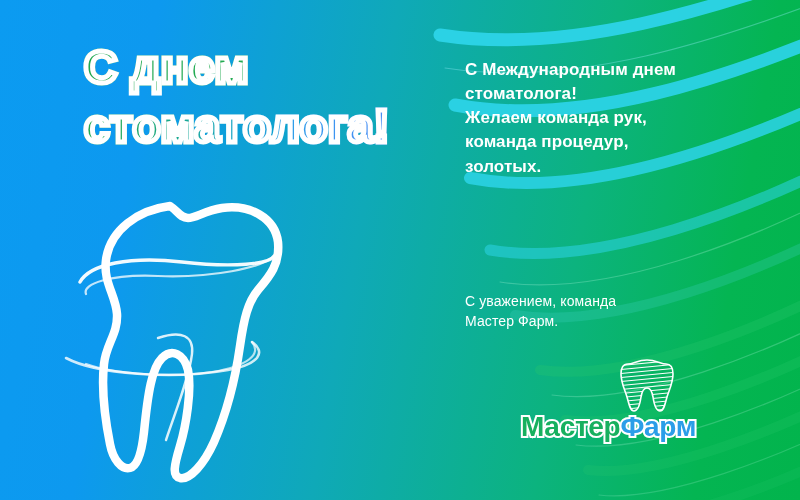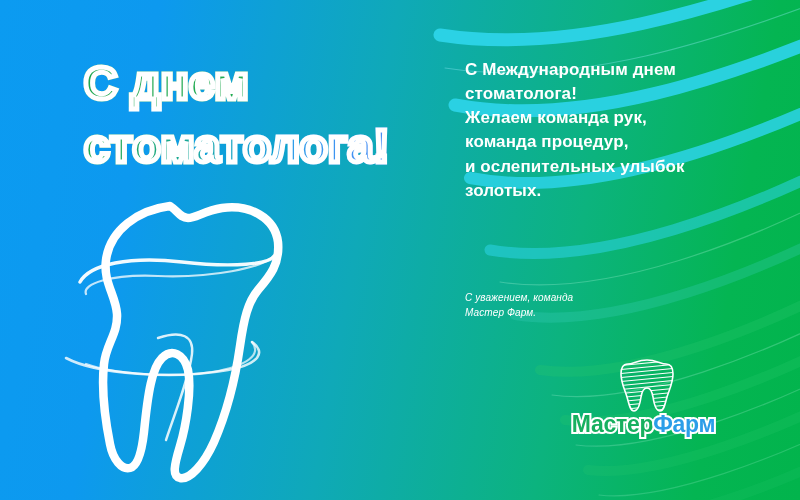--- a/index.html
+++ b/index.html
@@ -35,21 +35,21 @@
   
   .headline {
     position:absolute;
     left:84px; top:44px;
     width:400px;
     line-height:1.03;
     font-size:46px;
     font-weight:bold;
     letter-spacing:0.5px;
   }
-  .headline .hl-line { display:block; white-space:nowrap;margin-top:16px; }
+  .headline .hl-line { display:block; white-space:nowrap; }
   .hl-line span.txt {
     display:inline-block;
     -webkit-text-stroke:5px #ffffff;
     paint-order:stroke fill;
     background-clip:text;
     -webkit-background-clip:text;
     color:transparent;
   }
   .hl-1 span.txt {
     background-image:linear-gradient(90deg,#1fa84f 0%,#23ab52 100%);
@@ -82,47 +82,46 @@
     line-height:1.42;
     letter-spacing:0.1px;
   }
   .message p { margin:0; }
 
   .signature {
     position:absolute;
     left:465px; top:291px;
     width:280px;
     color:#ffffff;
-    font-size:10px;
+    font-size:14px;
     line-height:1.45;
     font-weight:normal;
     letter-spacing:0.1px;
-    font-style:italic;
   }
   .signature p { margin:0; }
 
   
   .logo {
     position:absolute;
     left:521px; top:357px;
     width:245px; height:95px;
   }
   .logo-mark {
     position:absolute;
     left:97px; top:0;
     width:58px; height:58px;
   }
   .logo-mark svg { display:block; width:100%; height:100%; }
 
   .logo-type {
     position:absolute;
     left:0; top:54px;
     width:245px;
-    text-align:center;
-    font-size:23px;
+    text-align:left;
+    font-size:28px;
     font-weight:bold;
     letter-spacing:-0.3px;
     white-space:nowrap;
   }
   .logo-type span {
     display:inline-block;
     -webkit-text-stroke:4px #ffffff;
     paint-order:stroke fill;
   }
   .logo-master { color:#17b05f; }
@@ -201,21 +200,20 @@
                  C 118 40 116 33 108 28 Z" stroke-width="8.5"></path>
       </g>
     </svg>
   </div>
 
   <div class="message">
     <p>С Международным днем</p>
     <p>стоматолога!</p>
     <p>Желаем команда рук,</p>
     <p>команда процедур,</p>
-    <p>и ослепительных улыбок</p>
     <p>золотых.</p>
   </div>
 
   <div class="signature">
     <p>С уважением, команда</p>
     <p>Мастер Фарм.</p>
   </div>
 
   <div class="logo">
     <div class="logo-mark">

